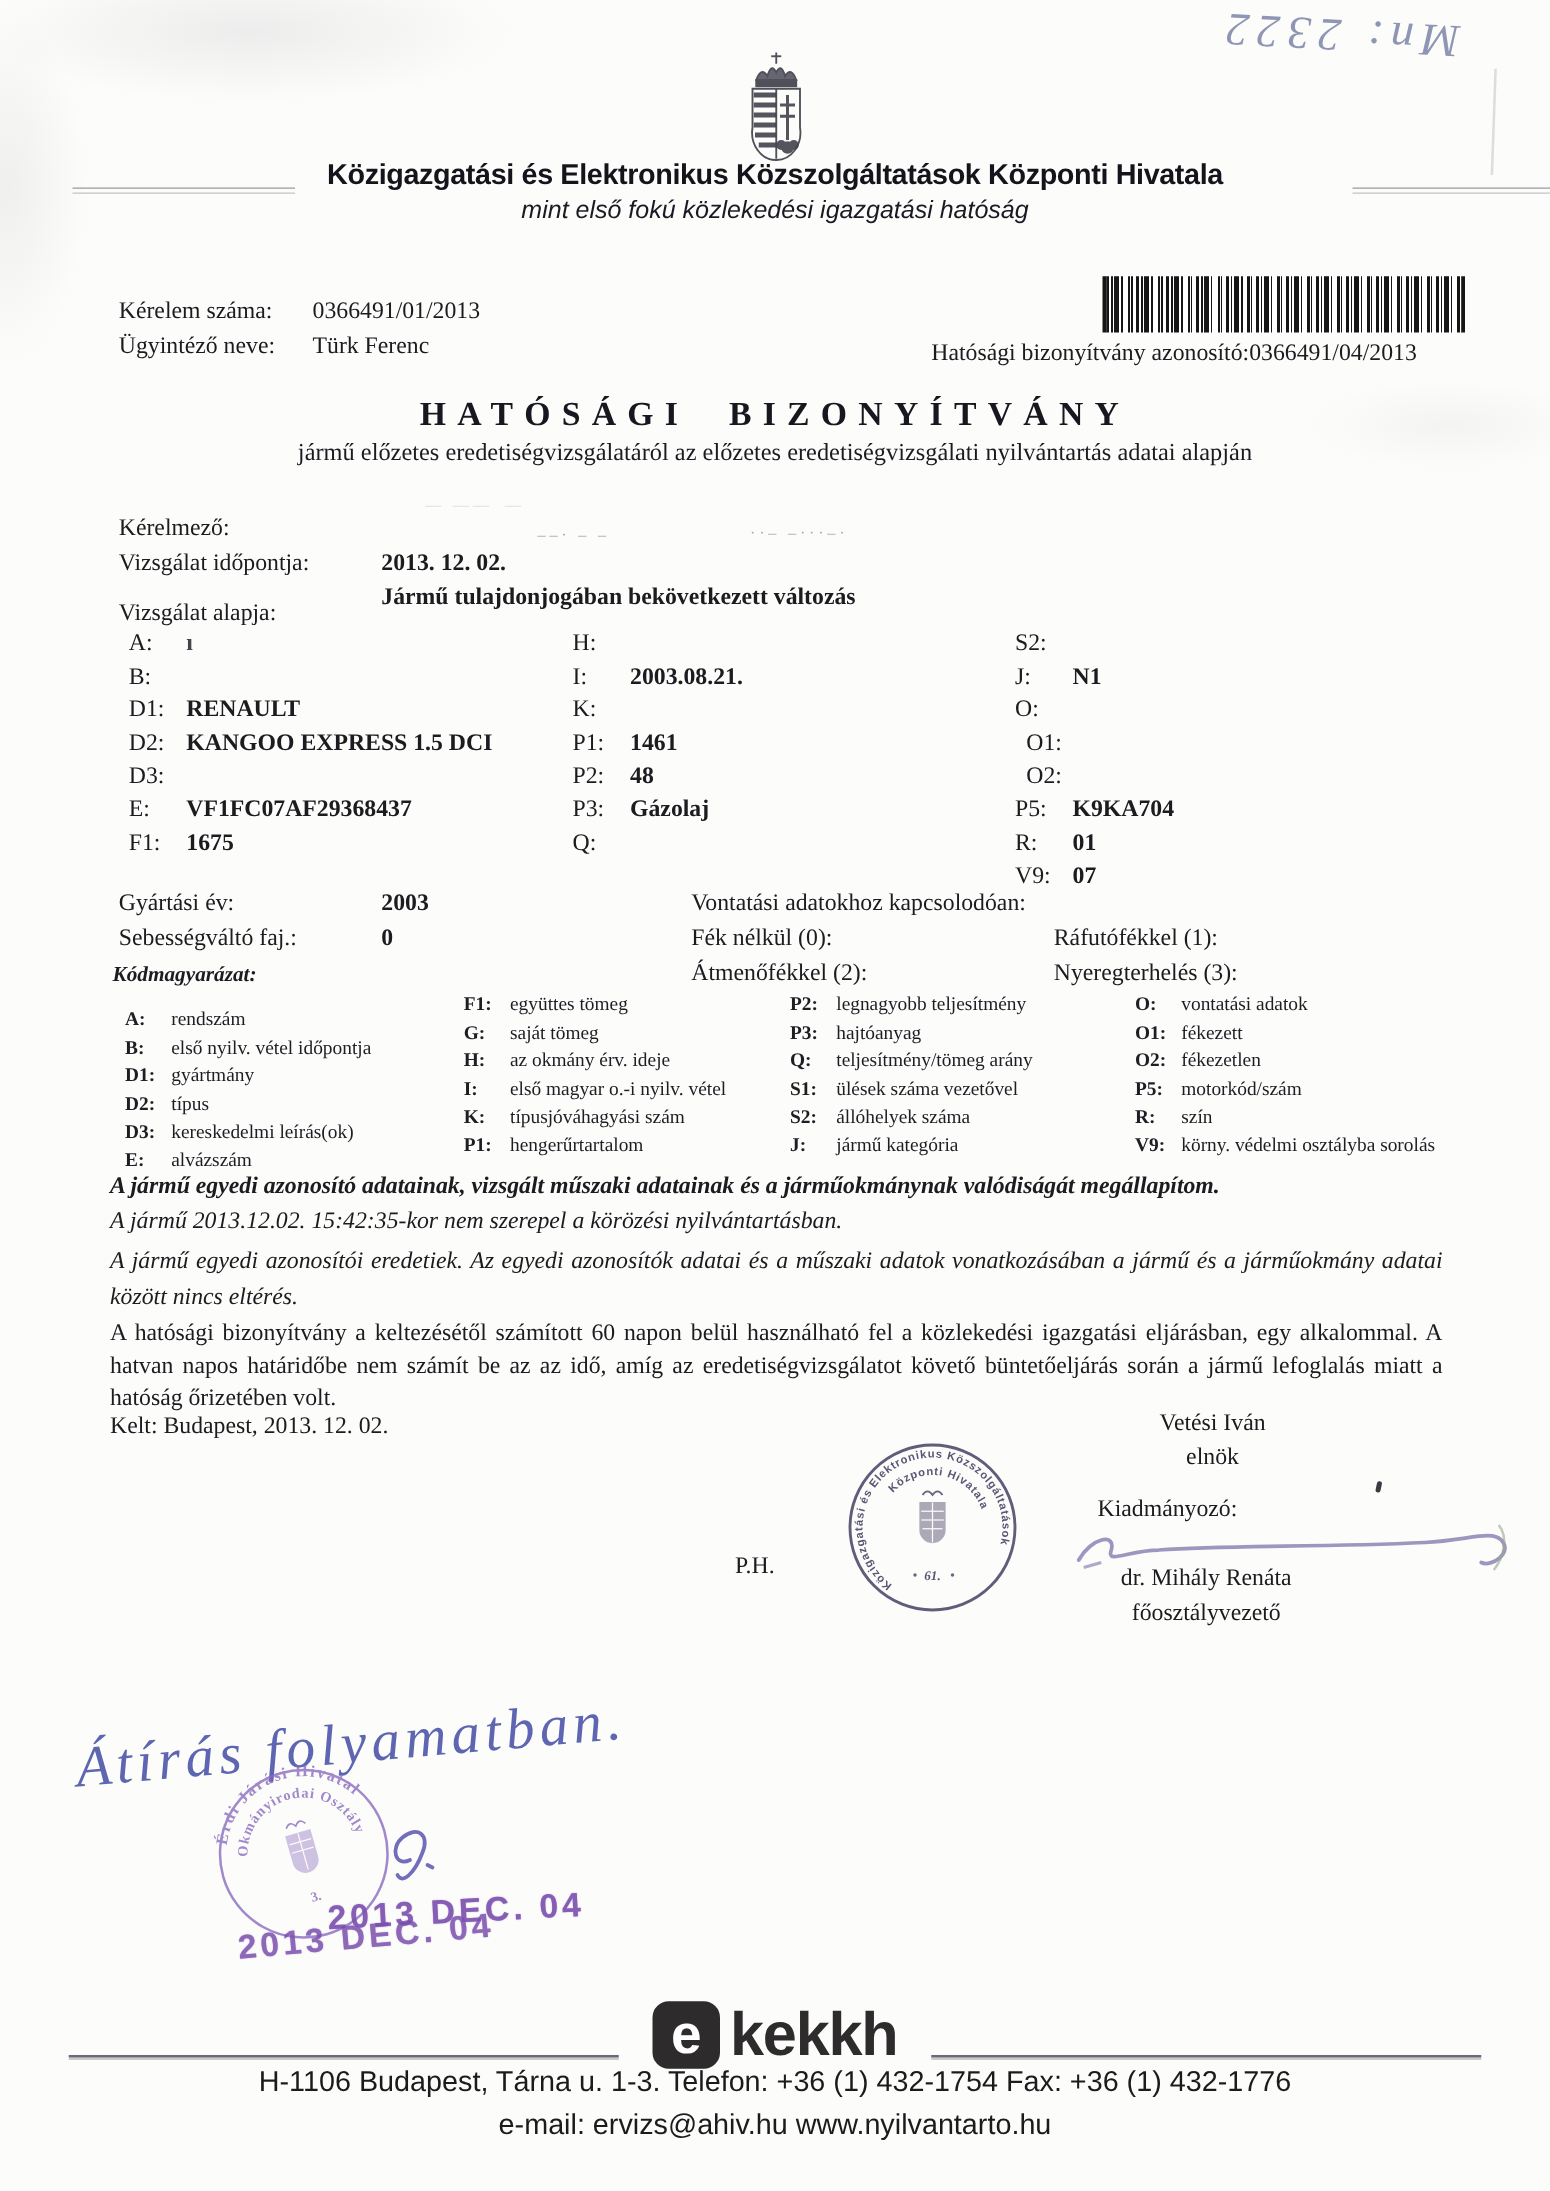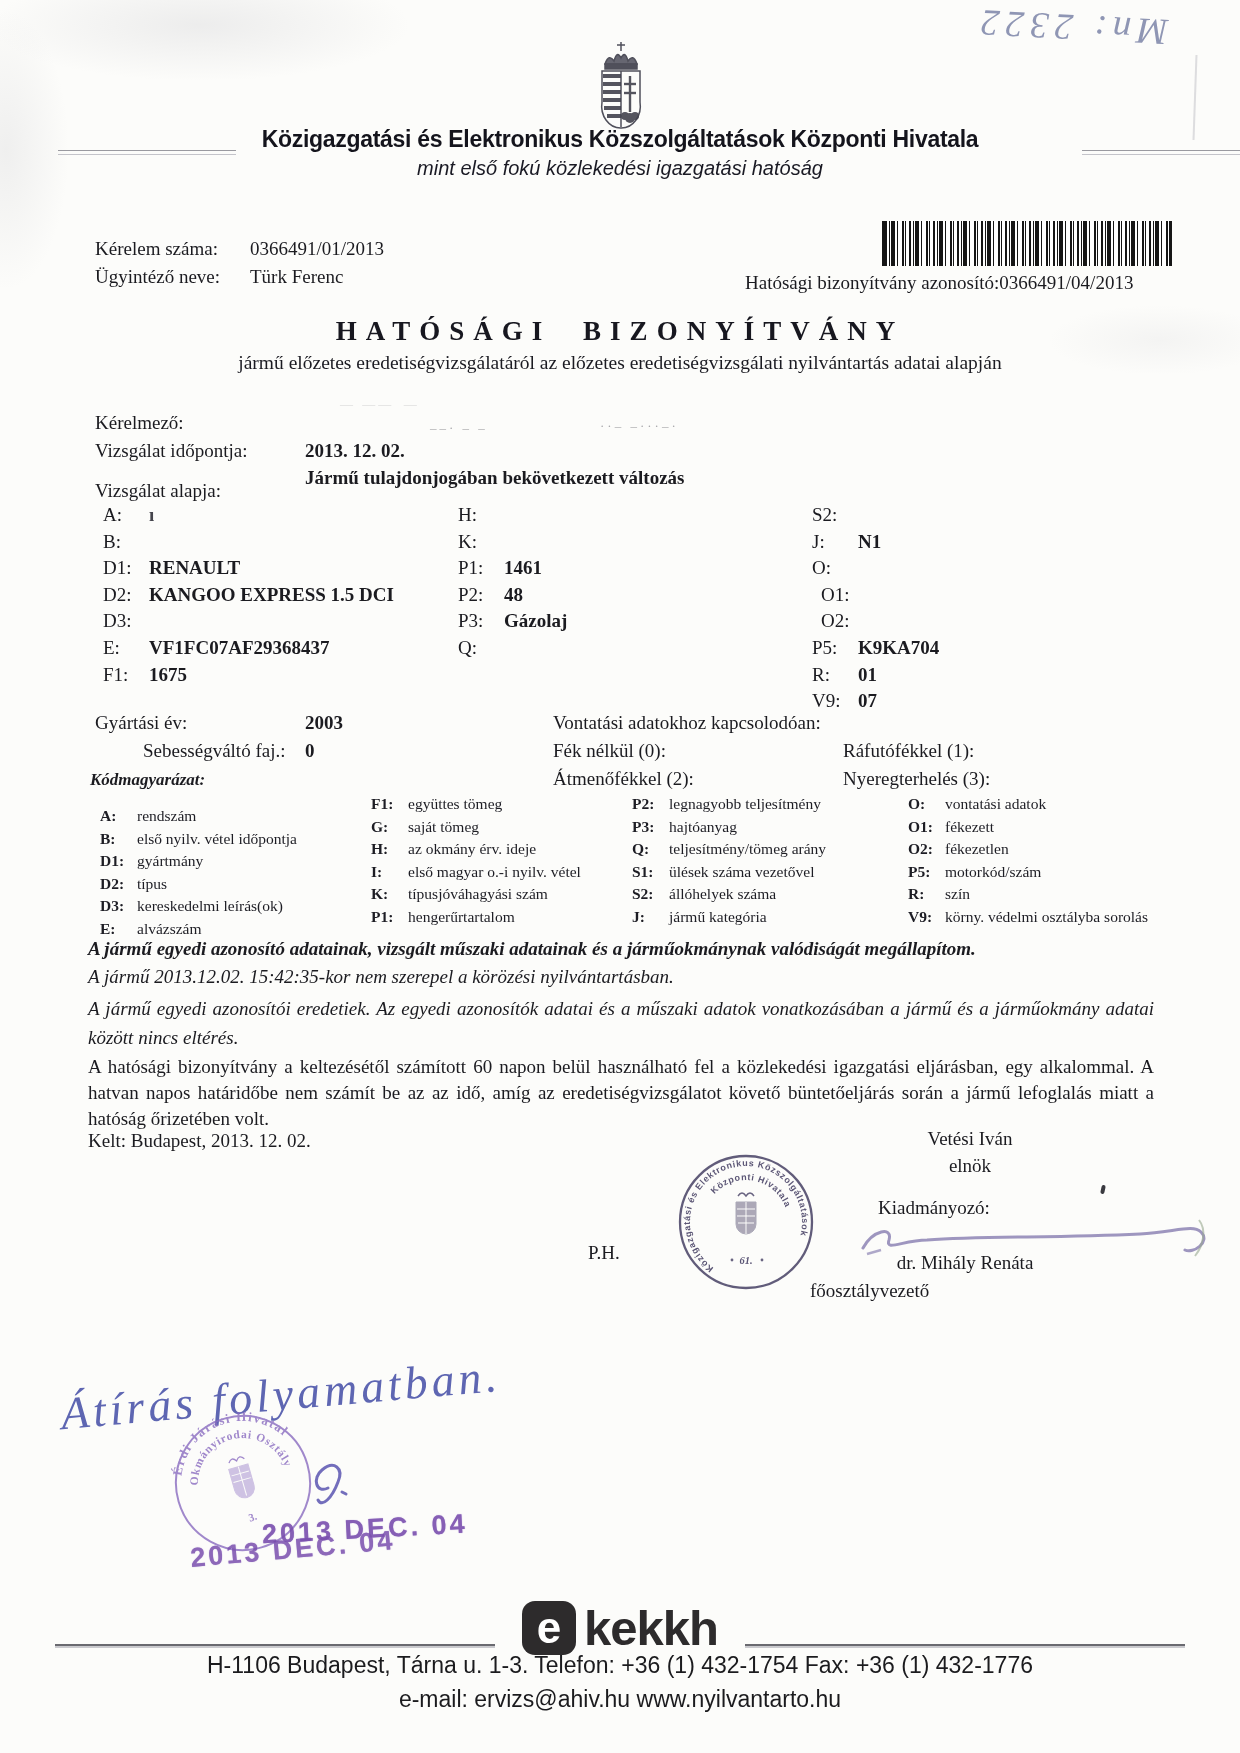--- a/index.html
+++ b/index.html
@@ -124,40 +124,41 @@
     <div class="vrow"><span class="vcode">A:</span><span class="vval"></span><span style="color:#44444c;font-weight:bold;">ı</span></div>
     <div class="vrow"><span class="vcode">B:</span><span class="vval"></span></div>
     <div class="vrow"><span class="vcode">D1:</span><span class="vval">RENAULT</span></div>
     <div class="vrow"><span class="vcode">D2:</span><span class="vval">KANGOO EXPRESS 1.5 DCI</span></div>
     <div class="vrow"><span class="vcode">D3:</span><span class="vval"></span></div>
     <div class="vrow"><span class="vcode">E:</span><span class="vval">VF1FC07AF29368437</span></div>
     <div class="vrow"><span class="vcode">F1:</span><span class="vval">1675</span></div>
   </div>
   <div class="abs vcol" style="left:458px;top:502px;">
     <div class="vrow"><span class="vcode">H:</span><span class="vval"></span></div>
+    <div class="vrow"><span class="vcode">I:</span><span class="vval">2003.08.21.</span></div>
     <div class="vrow"><span class="vcode">K:</span><span class="vval"></span></div>
     <div class="vrow"><span class="vcode">P1:</span><span class="vval">1461</span></div>
     <div class="vrow"><span class="vcode">P2:</span><span class="vval">48</span></div>
     <div class="vrow"><span class="vcode">P3:</span><span class="vval">Gázolaj</span></div>
     <div class="vrow"><span class="vcode">Q:</span><span class="vval"></span></div>
   </div>
   <div class="abs vcol" style="left:812px;top:502px;">
     <div class="vrow"><span class="vcode">S2:</span><span class="vval"></span></div>
     <div class="vrow"><span class="vcode">J:</span><span class="vval">N1</span></div>
     <div class="vrow"><span class="vcode">O:</span><span class="vval"></span></div>
     <div class="vrow ind"><span class="vcode">O1:</span><span class="vval"></span></div>
     <div class="vrow ind"><span class="vcode">O2:</span><span class="vval"></span></div>
     <div class="vrow"><span class="vcode">P5:</span><span class="vval">K9KA704</span></div>
     <div class="vrow"><span class="vcode">R:</span><span class="vval">01</span></div>
     <div class="vrow"><span class="vcode">V9:</span><span class="vval">07</span></div>
   </div>
 
   <div class="abs lbl" style="left:95px;top:712px;">Gyártási év:</div>
   <div class="abs val bold" style="left:305px;top:712px;">2003</div>
-  <div class="abs lbl" style="left:95px;top:740px;margin-left:48px;">Sebességváltó faj.:</div>
+  <div class="abs lbl" style="left:95px;top:740px;">Sebességváltó faj.:</div>
   <div class="abs val bold" style="left:305px;top:740px;">0</div>
   <div class="abs lbl" style="left:553px;top:712px;">Vontatási adatokhoz kapcsolodóan:</div>
   <div class="abs lbl" style="left:553px;top:740px;">Fék nélkül (0):</div>
   <div class="abs lbl" style="left:843px;top:740px;">Ráfutófékkel (1):</div>
   <div class="abs lbl" style="left:553px;top:768px;">Átmenőfékkel (2):</div>
   <div class="abs lbl" style="left:843px;top:768px;">Nyeregterhelés (3):</div>
 
   <div class="abs" style="left:90px;top:770px;font-size:17px;font-weight:bold;font-style:italic;">Kódmagyarázat:</div>
   <div class="abs" style="left:100px;top:793px;margin-top:12px;">
     <div class="lrow"><span class="lcode">A:</span><span>rendszám</span></div>
@@ -200,21 +201,21 @@
 
   <div class="abs" style="left:860px;top:1128px;width:220px;text-align:center;font-size:19px;">Vetési Iván</div>
   <div class="abs" style="left:860px;top:1155px;width:220px;text-align:center;font-size:19px;">elnök</div>
   <div class="abs" style="left:878px;top:1197px;font-size:19px;">Kiadmányozó:</div>
   <svg class="abs" style="left:855px;top:1210px;" width="385" height="55" viewBox="0 0 385 55">
     <path d="M8,38 C18,20 38,16 34,30 C30,42 48,30 72,30 C130,26 200,28 285,24 C320,22 338,14 346,22 C356,32 338,44 330,40" fill="none" stroke="#8d84b4" stroke-width="3" stroke-linecap="round" opacity=".85"></path>
     <path d="M12,44 l14,-4" stroke="#8d84b4" stroke-width="2.5" fill="none" opacity=".7"></path>
     <path d="M344,10 C352,20 348,36 340,46" fill="none" stroke="#98a88f" stroke-width="2" opacity=".6"></path>
   </svg>
   <div class="abs" style="left:810px;top:1252px;width:310px;text-align:center;font-size:19px;">dr. Mihály Renáta</div>
-  <div class="abs" style="left:810px;top:1280px;width:310px;text-align:left;font-size:19px;">főosztályvezető</div>
+  <div class="abs" style="left:810px;top:1280px;width:310px;text-align:center;font-size:19px;">főosztályvezető</div>
   <div class="abs" style="left:588px;top:1242px;font-size:19px;">P.H.</div>
 
   <svg class="abs" style="left:676px;top:1152px;" width="140" height="140" viewBox="0 0 140 140">
     <defs>
       <path id="sealOuter" d="M70,70 m-56,0 a56,56 0 1 1 112,0 a56,56 0 1 1 -112,0"></path>
       <path id="sealInner" d="M70,70 m-42,0 a42,42 0 1 1 84,0 a42,42 0 1 1 -84,0"></path>
     </defs>
     <circle cx="70" cy="70" r="66" fill="none" stroke="#453f63" stroke-width="2.3" opacity=".85"></circle>
     <g transform="rotate(-55 70 70)" opacity=".88">
       <text font-family="Liberation Sans, sans-serif" font-size="9" font-weight="bold" fill="#453f63" letter-spacing=".7">

